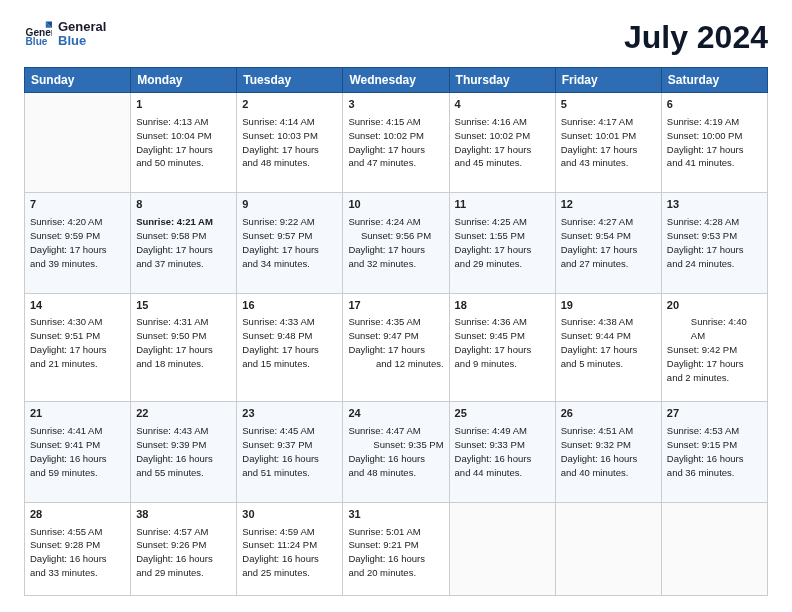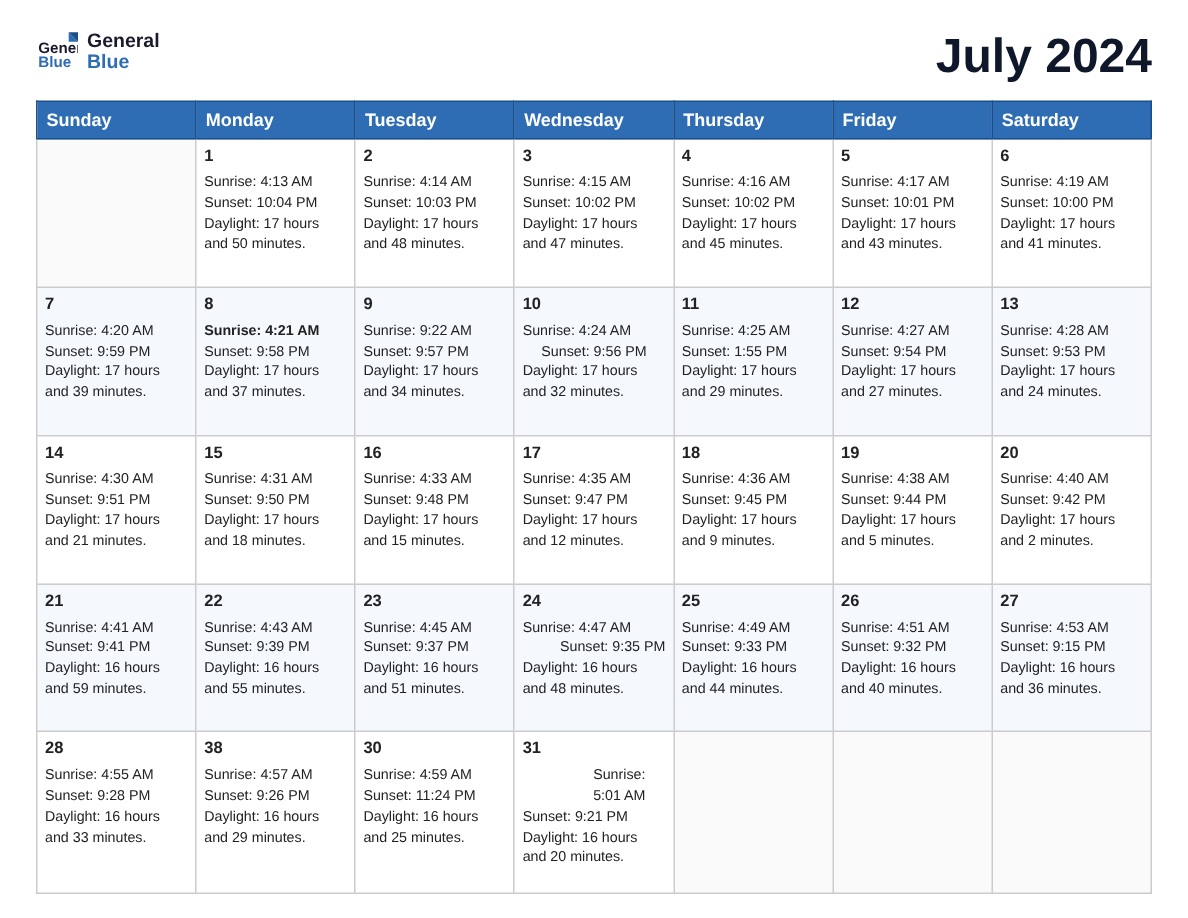--- a/index.html
+++ b/index.html
@@ -276,21 +276,21 @@
               <span style="display: block;">Daylight: 17 hours</span>
               <span style="display: block;">and 15 minutes.</span>
             </div>
           </td>
           <td>
             <div class="cell-content">
               <span class="day-num">17</span>
               <span style="display: block;">Sunrise: 4:35 AM</span>
               <span style="display: block;">Sunset: 9:47 PM</span>
               <span style="display: block;">Daylight: 17 hours</span>
-              <span style="display: block;">and 12 minutes.</span>
+              <span style="display: block; text-align: right;">and 12 minutes.</span>
             </div>
           </td>
           <td>
             <div class="cell-content">
               <span class="day-num">18</span>
               <span style="display: block;">Sunrise: 4:36 AM</span>
               <span style="display: block;">Sunset: 9:45 PM</span>
               <span style="display: block;">Daylight: 17 hours</span>
               <span style="display: block;">and 9 minutes.</span>
             </div>
@@ -300,21 +300,21 @@
               <span class="day-num">19</span>
               <span style="display: block;">Sunrise: 4:38 AM</span>
               <span style="display: block;">Sunset: 9:44 PM</span>
               <span style="display: block;">Daylight: 17 hours</span>
               <span style="display: block;">and 5 minutes.</span>
             </div>
           </td>
           <td>
             <div class="cell-content">
               <span class="day-num">20</span>
-              <span style="display: block;">Sunrise: 4:40 AM</span>
+              <span style="display: block; margin-left: 24px;">Sunrise: 4:40 AM</span>
               <span style="display: block;">Sunset: 9:42 PM</span>
               <span style="display: block;">Daylight: 17 hours</span>
               <span style="display: block;">and 2 minutes.</span>
             </div>
           </td>
         </tr>
         <tr>
           <td>
             <div class="cell-content">
               <span class="day-num">21</span>
@@ -403,21 +403,21 @@
               <span class="day-num">30</span>
               <span style="display: block;">Sunrise: 4:59 AM</span>
               <span style="display: block;">Sunset: 11:24 PM</span>
               <span style="display: block;">Daylight: 16 hours</span>
               <span style="display: block;">and 25 minutes.</span>
             </div>
           </td>
           <td>
             <div class="cell-content">
               <span class="day-num">31</span>
-              <span style="display: block; margin-left: 47px;">Sunrise: 5:01 AM</span>
+              <span style="display: block;">Sunrise: 5:01 AM</span>
               <span style="display: block;">Sunset: 9:21 PM</span>
               <span style="display: block;">Daylight: 16 hours</span>
               <span style="display: block;">and 20 minutes.</span>
             </div>
           </td>
           <td class="empty-cell"></td>
           <td class="empty-cell"></td>
           <td class="empty-cell"></td>
         </tr>
       </tbody>

